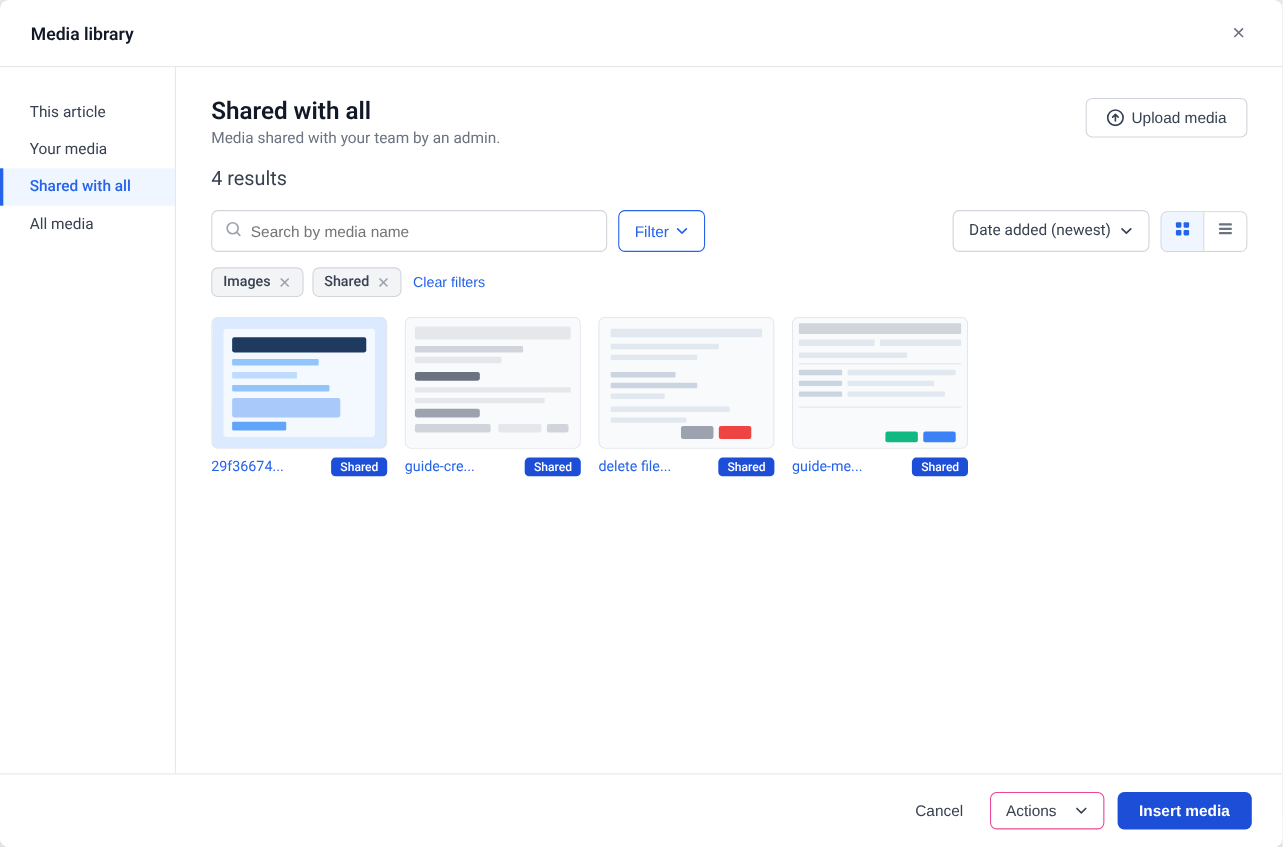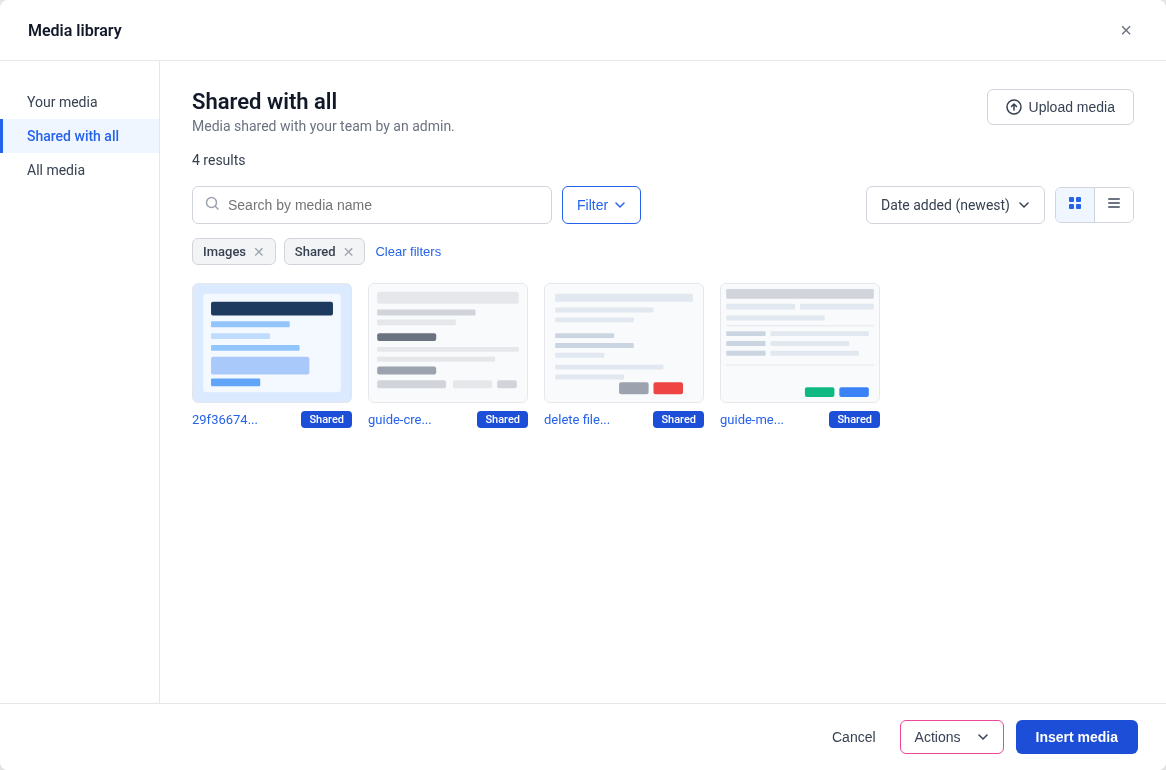--- a/index.html
+++ b/index.html
@@ -89,21 +89,21 @@
       font-size: 22px;
       font-weight: 600;
       color: #111827;
     }
     .section-subtitle {
       font-size: 14px;
       color: #6b7280;
       margin-top: 4px;
     }
     .results-count {
-      font-size: 14px;
+      font-size: 18px;
       color: #374151;
       margin-bottom: 18px;
       margin-top: 10px;
     }
     .upload-btn {
       display: flex;
       align-items: center;
       gap: 7px;
       border: 1px solid #d1d5db;
       background: #fff;
@@ -337,20 +337,21 @@
 <div class="modal">
 
   <div class="modal-header">
     <span class="modal-title">Media library</span>
     <button class="close-btn">×</button>
   </div>
 
   <div class="modal-body">
 
     <nav class="sidebar">
+      <a class="sidebar-item">This article</a>
       <a class="sidebar-item">Your media</a>
       <a class="sidebar-item active">Shared with all</a>
       <a class="sidebar-item">All media</a>
     </nav>
 
     <div class="main-content">
 
       <div class="content-header">
         <div>
           <div class="section-title">Shared with all</div>

